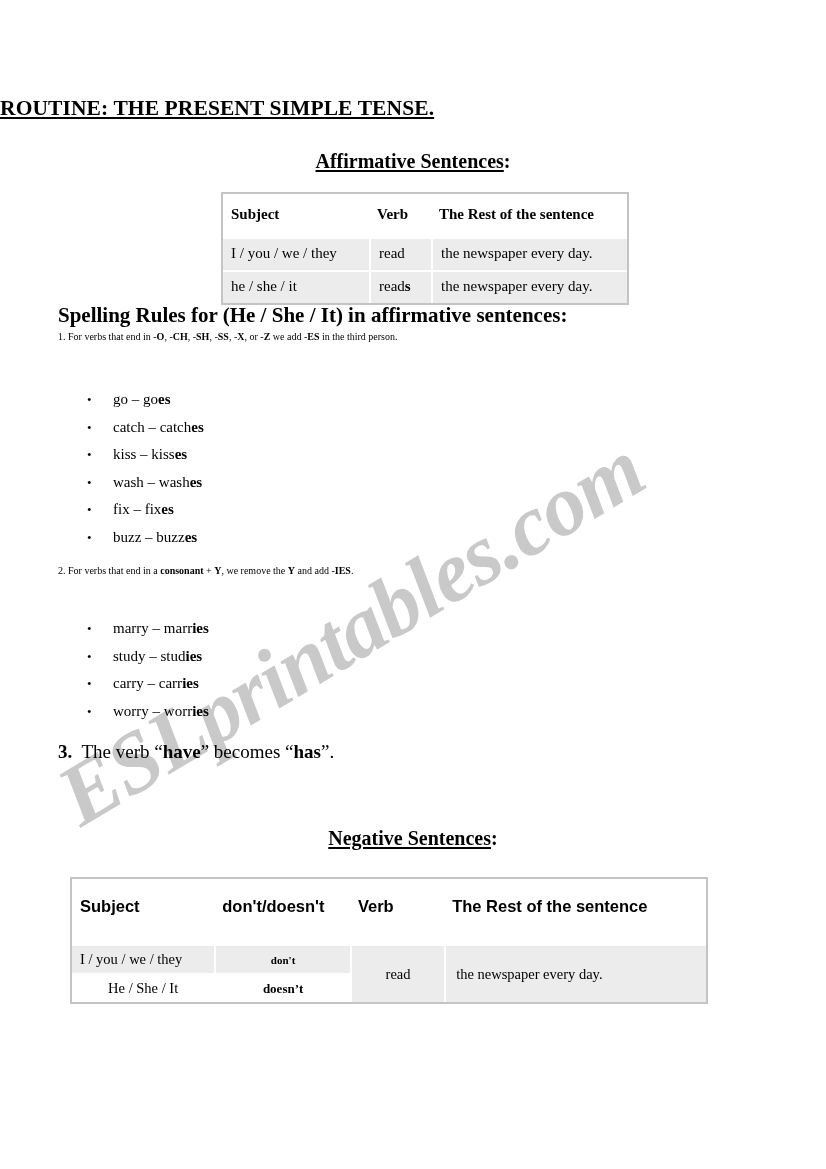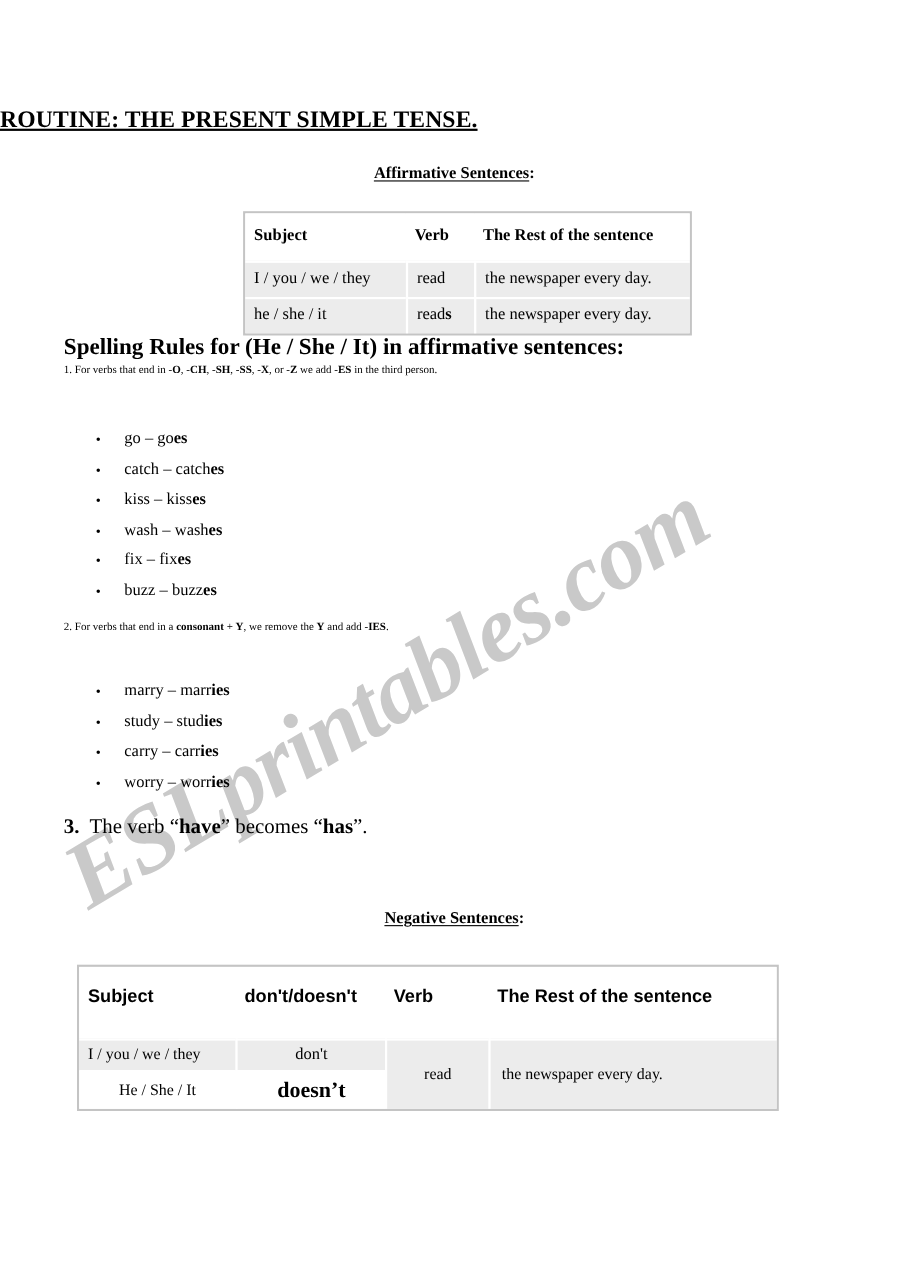--- a/index.html
+++ b/index.html
@@ -53,21 +53,21 @@
     font-weight: bold;
     letter-spacing: 0.1px;
   }
   .doc-title .u { text-decoration: underline; text-underline-offset: 2px; }
 
   .sub-heading {
     position: absolute;
     left: 0;
     width: 826px;
     text-align: center;
-    font-size: 15px;
+    font-size: 20px;
     font-weight: bold;
   }
   .sub-heading .u { text-decoration: underline; text-underline-offset: 2px; }
   #affirmative-heading { top: 150px; }
   #negative-heading { top: 827px; }
 
   
   .tbl1 {
     position: absolute;
     left: 221px;
@@ -131,24 +131,24 @@
     padding: 5px 6px;
     white-space: nowrap;
   }
   .tbl2 tbody td + td { border-left: 2px solid #ffffff; }
   .tbl2 .c2-subject { width: 138px; }
   .tbl2 .c2-aux     { width: 130px; }
   .tbl2 .c2-verb    { width: 96px; }
   .tbl2 .c2-rest    { width: 266px; }
 
   .tbl2 .cell-subject-1 { text-align: left; padding-left: 8px; }
-  .tbl2 .cell-aux-1 { text-align: center; font-weight: normal; font-size: 15px; }
+  .tbl2 .cell-aux-1 { text-align: center; font-weight: bold; font-size: 11px; }
   .tbl2 .row-white td { background: #ffffff; }
   .tbl2 .cell-subject-2 { text-align: center; }
-  .tbl2 .cell-aux-2 { text-align: center; font-weight: bold; font-size: 20px; }
+  .tbl2 .cell-aux-2 { text-align: center; font-weight: bold; font-size: 13px; }
   .tbl2 .cell-verb { text-align: center; vertical-align: middle; }
   .tbl2 .cell-rest { text-align: left; padding-left: 10px; vertical-align: middle; }
 
   
   .rules-heading {
     position: absolute;
     left: 58px;
     top: 303px;
     font-size: 21px;
     font-weight: bold;

